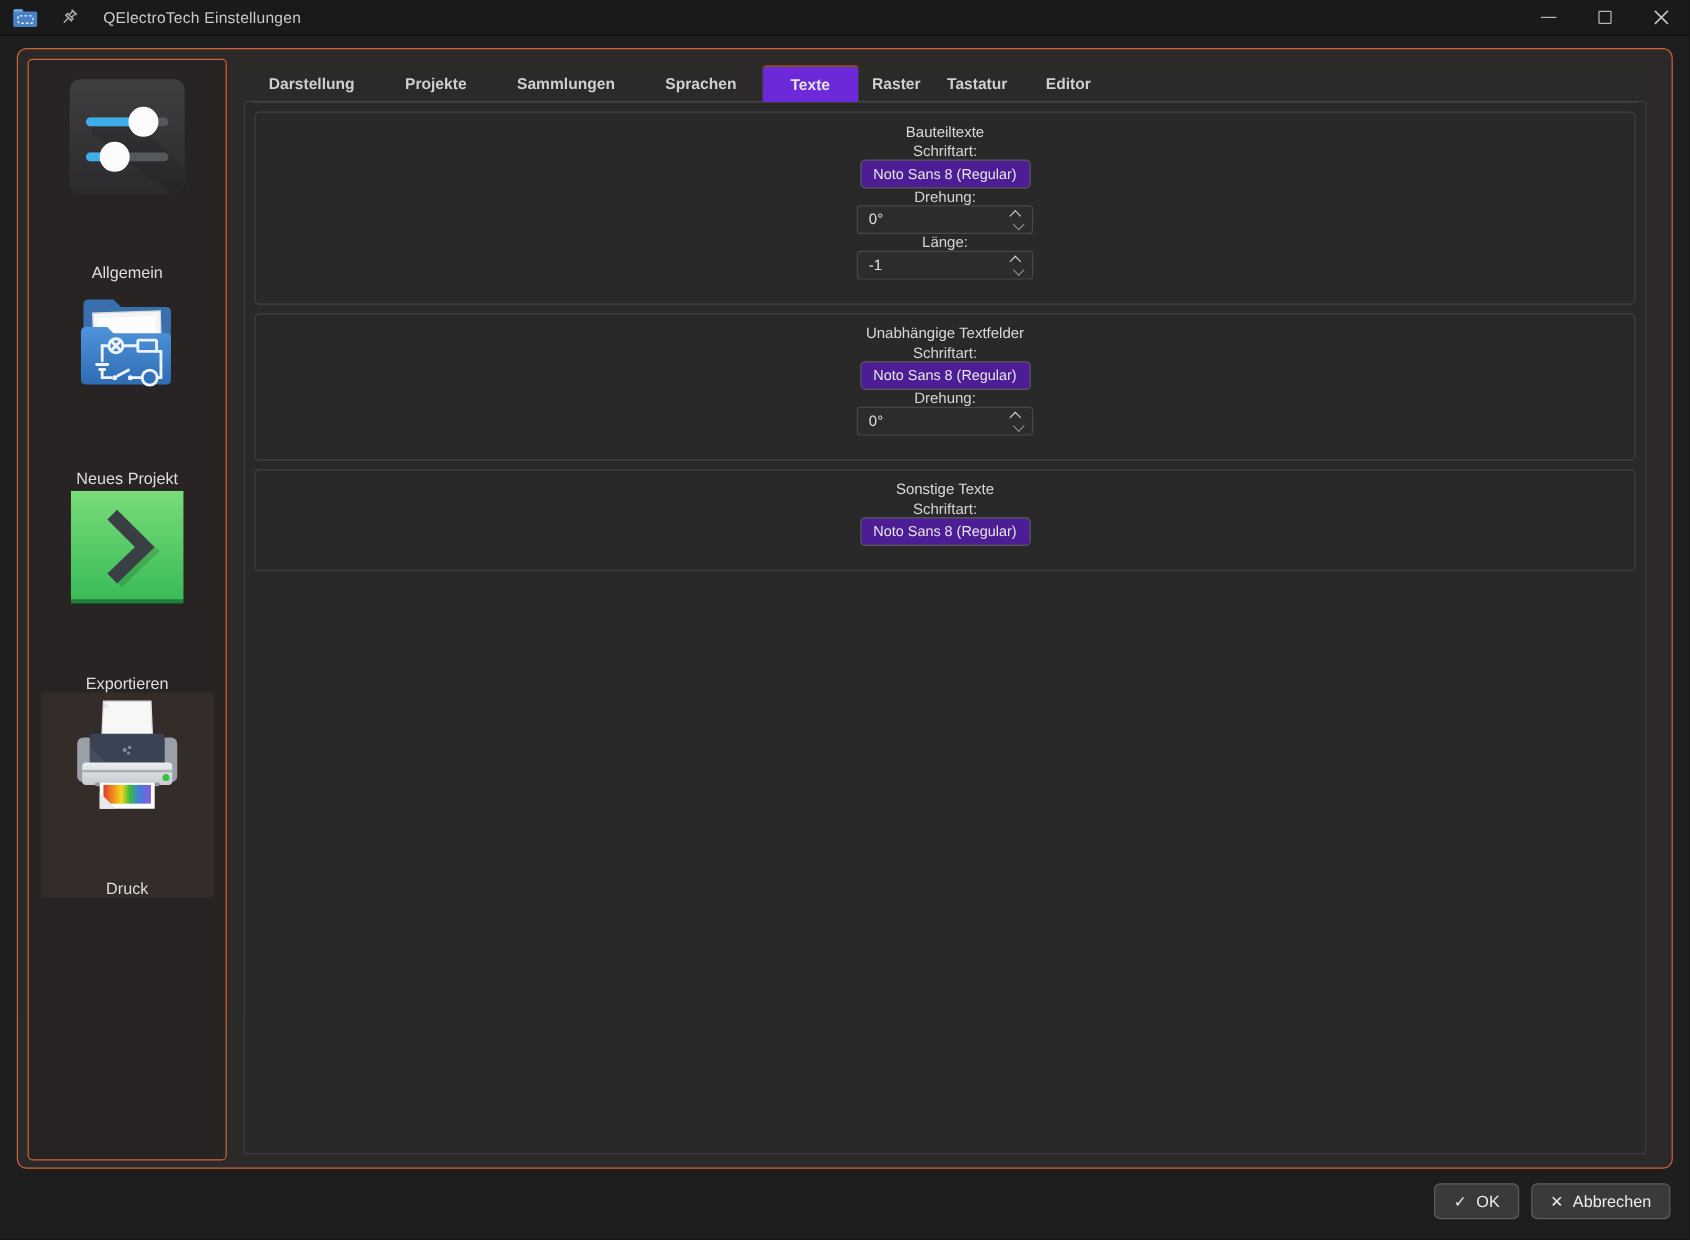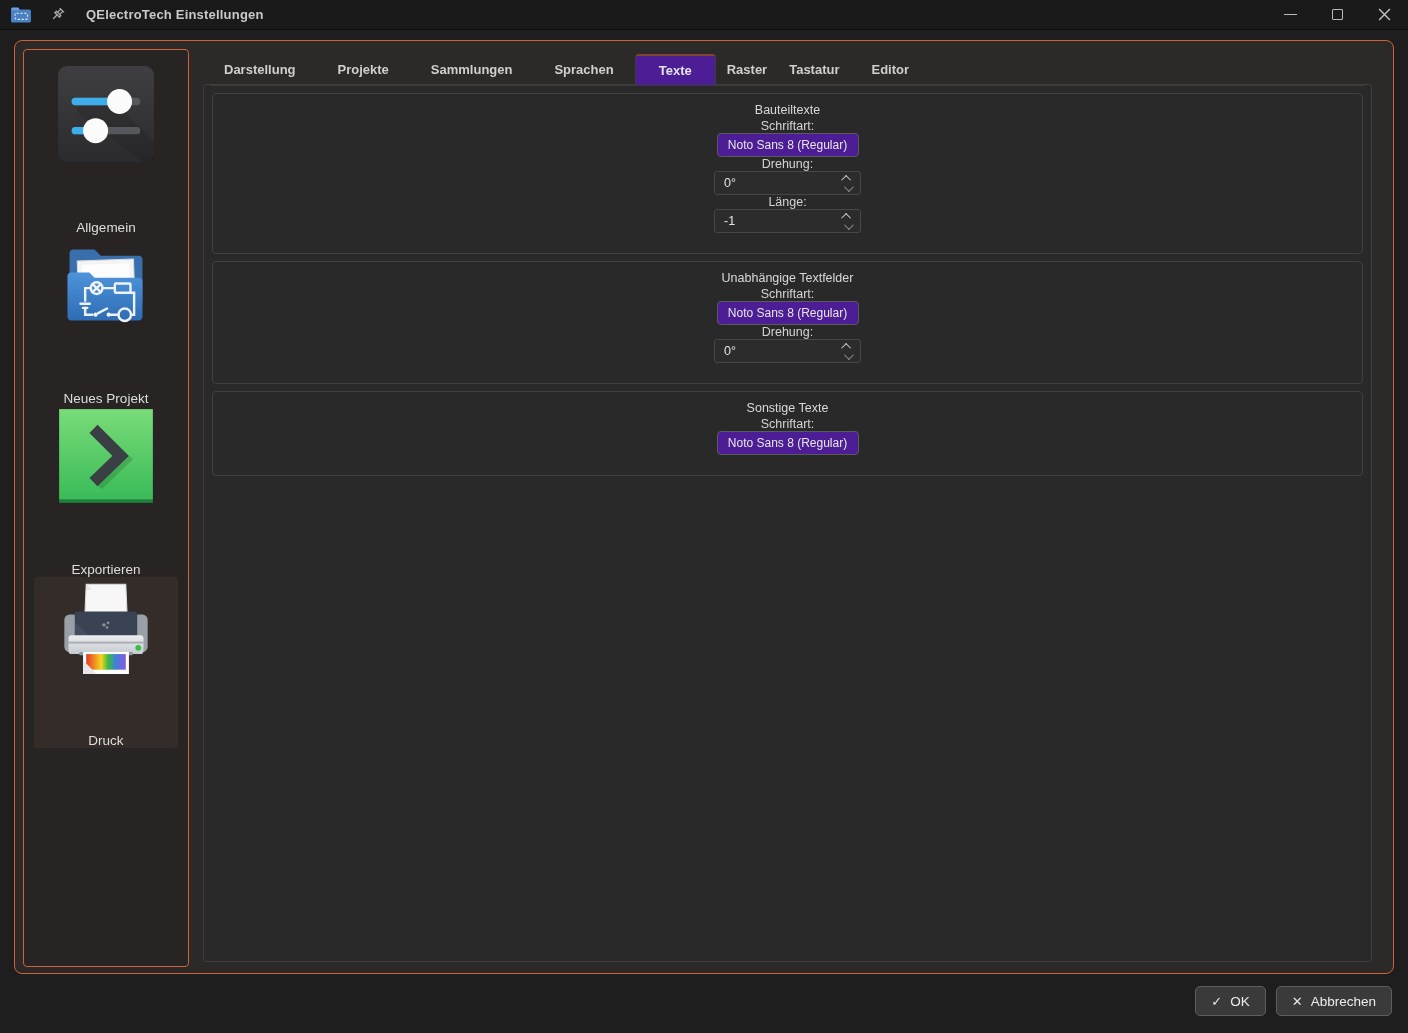--- a/index.html
+++ b/index.html
@@ -6,21 +6,21 @@
   html,body { background:#111; }
   body { font-family:"Liberation Sans", sans-serif; }
   .window {
     position:relative; width:1408px; height:1033px;
     background:#1e1e1e; overflow:hidden; color:#d8d8d8;
   }
   
   .titlebar {
     position:absolute; left:0; top:0; width:1408px; height:30px;
     background:#1a1a1a; border-bottom:1px solid #0d0d0d;
-    display:flex; align-items:center;font-weight:bold;
+    display:flex; align-items:center;
   }
   .app-icon { margin-left:10px; width:22px; height:17px; display:block; }
   .pin-btn { margin-left:14px; width:22px; height:22px; display:flex; align-items:center; justify-content:center; }
   .tb-title { margin-left:18px; font-size:13px; color:#c9c9c9; letter-spacing:.2px; }
   .tb-controls { margin-left:auto; display:flex; height:30px; }
   .tb-btn { width:47px; height:30px; display:flex; align-items:center; justify-content:center; }
   .ic-min { width:13px; height:0; border-top:1.5px solid #b9b9b9; display:block; }
   .ic-max { width:11px; height:11px; border:1.4px solid #b9b9b9; border-radius:1px; display:block; }
   
   .frame {
@@ -45,21 +45,21 @@
     position:absolute; left:188px; top:14px; right:21px; bottom:11px;
     display:flex; flex-direction:column;
   }
   .tabbar { height:29px; display:flex; align-items:flex-end; position:relative; z-index:2; }
   .tab {
     height:29px; padding:0 21px; display:flex; align-items:center;
     font-size:13px; color:#cfcfcf; cursor:default; white-space:nowrap;font-weight:bold;
   }
   .tab.narrow { padding:0 11px; }
   .tab.active {
-    height:31px; margin-bottom:-1px; background:#4c1d95;
+    height:31px; margin-bottom:-1px; background:#6d28d9;
     border:1px solid #3e3e3e; border-bottom:none;
     border-top:2px solid #7e452f; border-radius:4px 4px 0 0;
     color:#e4e4e4; padding:0 23px;
   }
   .pane {
     flex:1; background:#292929; border:1px solid #3e3e3e; border-radius:3px;
     padding:0 8px; overflow:hidden;
   }
   .pane-header { padding:11px 2px 8px 2px; font-size:12.5px; color:#d6d6d6; }
   .pane-sep { height:0; border-bottom:1px solid #3b3b3b; margin:0 -2px; }

